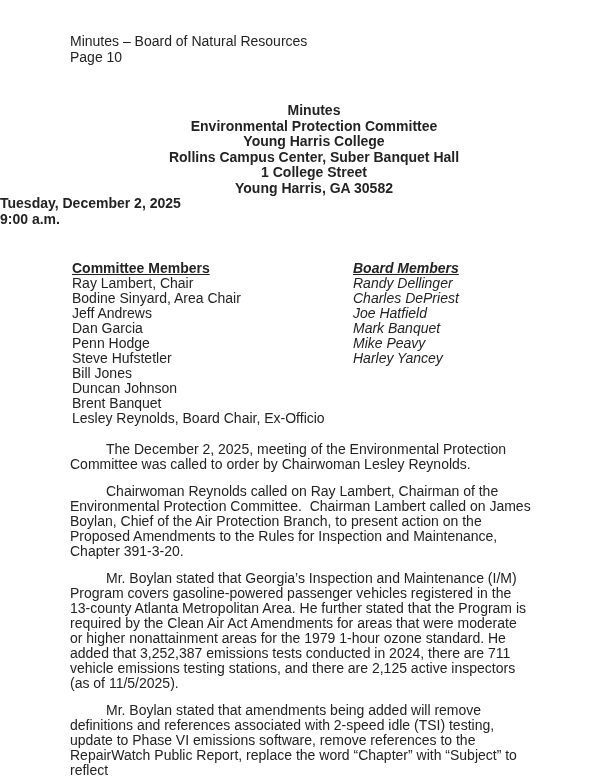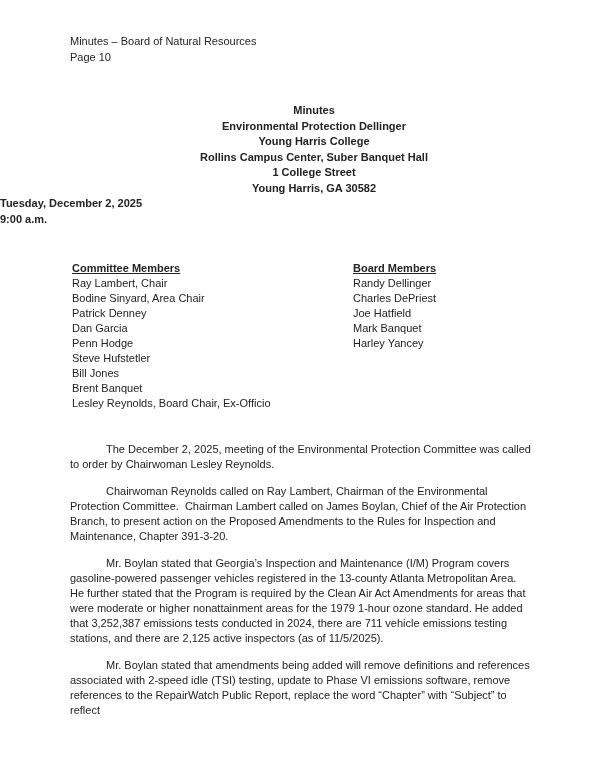--- a/index.html
+++ b/index.html
@@ -6,21 +6,21 @@
     margin: 0;
     padding: 0;
     background: #ffffff;
   }
   .page {
     position: relative;
     width: 600px;
     height: 776px;
     background: #ffffff;
     font-family: "Liberation Sans", "DejaVu Sans", sans-serif;
-    font-size: 11px;
+    font-size: 14px;
     color: #232323;
     overflow: hidden;
   }
 
   
   .doc-header {
     position: absolute;
     left: 70px;
     top: 33px;
     line-height: 16px;
@@ -52,21 +52,21 @@
 
   
   .members {
     position: absolute;
     left: 72px;
     top: 261px;
     display: flex;
     line-height: 15px;
   }
   .col-committee { width: 281px; }
-  .col-board { width: 200px; }
+  .col-board { width: 200px; font-style: italic; }
   .members-heading {
     font-weight: bold;
     text-decoration: underline;
   }
 
   
   .body-paragraphs {
     position: absolute;
     left: 70px;
     top: 442px;
@@ -85,51 +85,53 @@
 
 <div class="page">
 
   <div class="doc-header">
     <div>Minutes – Board of Natural Resources</div>
     <div>Page 10</div>
   </div>
 
   <div class="title-block">
     <div>Minutes</div>
-    <div>Environmental Protection Dellinger</div>
+    <div>Environmental Protection Committee</div>
     <div>Young Harris College</div>
     <div>Rollins Campus Center, Suber Banquet Hall</div>
     <div>1 College Street</div>
     <div>Young Harris, GA 30582</div>
   </div>
 
   <div class="datetime-block">
     <div>Tuesday, December 2, 2025</div>
     <div>9:00 a.m.</div>
   </div>
 
   <div class="members">
     <div class="col-committee">
       <div class="members-heading">Committee Members</div>
       <div>Ray Lambert, Chair</div>
       <div>Bodine Sinyard, Area Chair</div>
-      <div>Patrick Denney</div>
+      <div>Jeff Andrews</div>
       <div>Dan Garcia</div>
       <div>Penn Hodge</div>
       <div>Steve Hufstetler</div>
       <div>Bill Jones</div>
+      <div>Duncan Johnson</div>
       <div>Brent Banquet</div>
       <div>Lesley Reynolds, Board Chair, Ex-Officio</div>
     </div>
     <div class="col-board">
       <div class="members-heading">Board Members</div>
       <div>Randy Dellinger</div>
       <div>Charles DePriest</div>
       <div>Joe Hatfield</div>
       <div>Mark Banquet</div>
+      <div>Mike Peavy</div>
       <div>Harley Yancey</div>
     </div>
   </div>
 
   <div class="body-paragraphs">
     <p>The December 2, 2025, meeting of the Environmental Protection Committee was called to order by Chairwoman Lesley Reynolds.</p>
     <p>Chairwoman Reynolds called on Ray Lambert, Chairman of the Environmental Protection Committee.  Chairman Lambert called on James Boylan, Chief of the Air Protection Branch, to present action on the Proposed Amendments to the Rules for Inspection and Maintenance, Chapter 391-3-20.</p>
     <p>Mr. Boylan stated that Georgia’s Inspection and Maintenance (I/M) Program covers gasoline-powered passenger vehicles registered in the 13-county Atlanta Metropolitan Area. He further stated that the Program is required by the Clean Air Act Amendments for areas that were moderate or higher nonattainment areas for the 1979 1-hour ozone standard. He added that 3,252,387 emissions tests conducted in 2024, there are 711 vehicle emissions testing stations, and there are 2,125 active inspectors (as of 11/5/2025).</p>
     <p>Mr. Boylan stated that amendments being added will remove definitions and references associated with 2-speed idle (TSI) testing, update to Phase VI emissions software, remove references to the RepairWatch Public Report, replace the word “Chapter” with “Subject” to reflect</p>
   </div>

